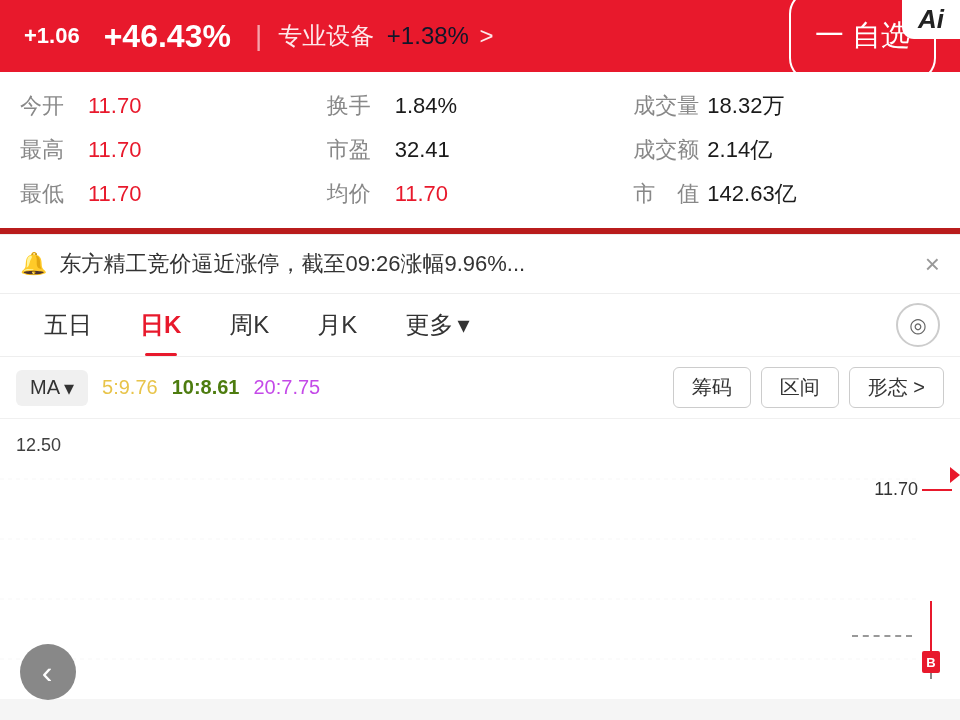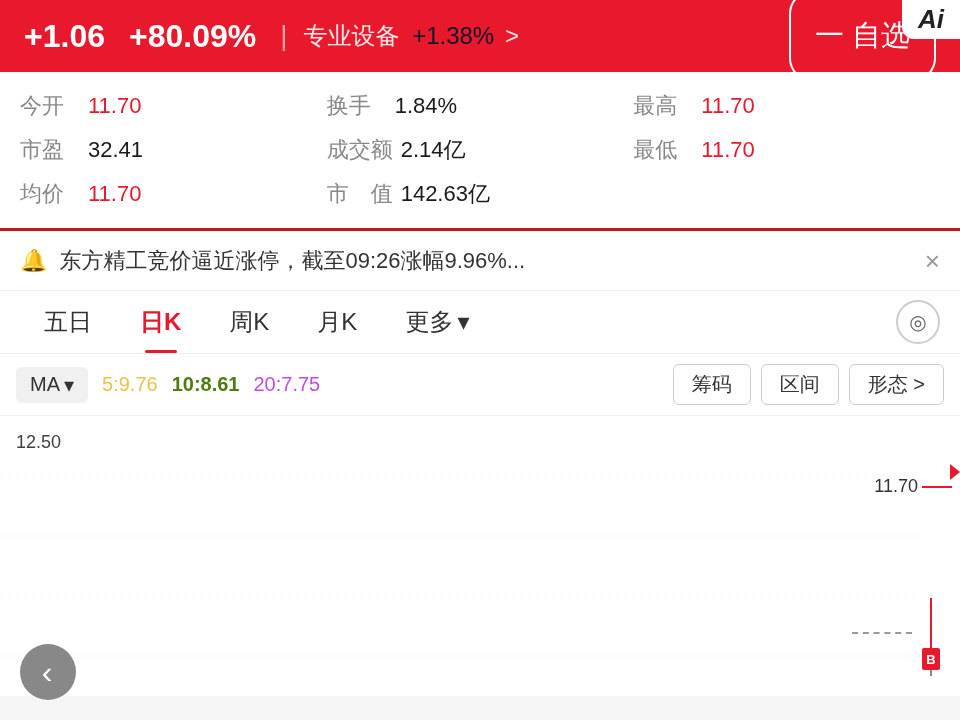--- a/index.html
+++ b/index.html
@@ -15,21 +15,21 @@
     #header {
       background: #e8192c;
       height: 72px;
       display: flex;
       align-items: center;
       padding: 0 24px;
       position: relative;
     }
     #price-change {
       color: #fff;
-      font-size: 32px;
+      font-size: 22px;
       font-weight: bold;
       margin-right: 24px;
     }
     #pct-change {
       color: #fff;
       font-size: 32px;
       font-weight: bold;
       margin-right: 24px;
     }
     #divider {
@@ -67,21 +67,21 @@
       gap: 6px;
     }
 
     
     #stats {
       background: #fff;
       padding: 12px 20px;
       display: grid;
       grid-template-columns: 1fr 1fr 1fr;
       grid-template-rows: repeat(3, 44px);
-      border-bottom: 3px solid #b91c1c;
+      border-bottom: 6px solid #b91c1c;
     }
     .stat-row {
       display: flex;
       align-items: center;
       font-size: 22px;
     }
     .stat-label {
       color: #888;
       min-width: 60px;
     }
@@ -326,21 +326,21 @@
       border-top: 8px solid transparent;
       border-bottom: 8px solid transparent;
       border-left: 10px solid #e8192c;
     }
   </style>
 </head>
 <body>
 
 <div id="header">
   <span id="price-change">+1.06</span>
-  <span id="pct-change">+80.09%</span>
+  <span id="pct-change">+46.43%</span>
   <span id="divider">|</span>
   <span id="sector-info">
     <span class="sector-name">专业设备</span>
     <span class="sector-change">+1.38%</span>
     <span class="chevron">&gt;</span>
   </span>
   <button id="watchlist-btn">一 自选</button>
 </div>
 
 <div style="position:absolute; top:0; right:0; z-index:10; background:#fff; border-radius:0 0 0 12px; padding:4px 16px;">
@@ -349,20 +349,24 @@
 
 <div id="stats">
 
   <div class="stat-row">
     <span class="stat-label">今开</span>
     <span class="stat-value red">11.70</span>
   </div>
   <div class="stat-row">
     <span class="stat-label">换手</span>
     <span class="stat-value black">1.84%</span>
+  </div>
+  <div class="stat-row">
+    <span class="stat-label">成交量</span>
+    <span class="stat-value black">18.32万</span>
   </div>
 
   <div class="stat-row">
     <span class="stat-label">最高</span>
     <span class="stat-value red">11.70</span>
   </div>
   <div class="stat-row">
     <span class="stat-label">市盈</span>
     <span class="stat-value black">32.41</span>
   </div>

